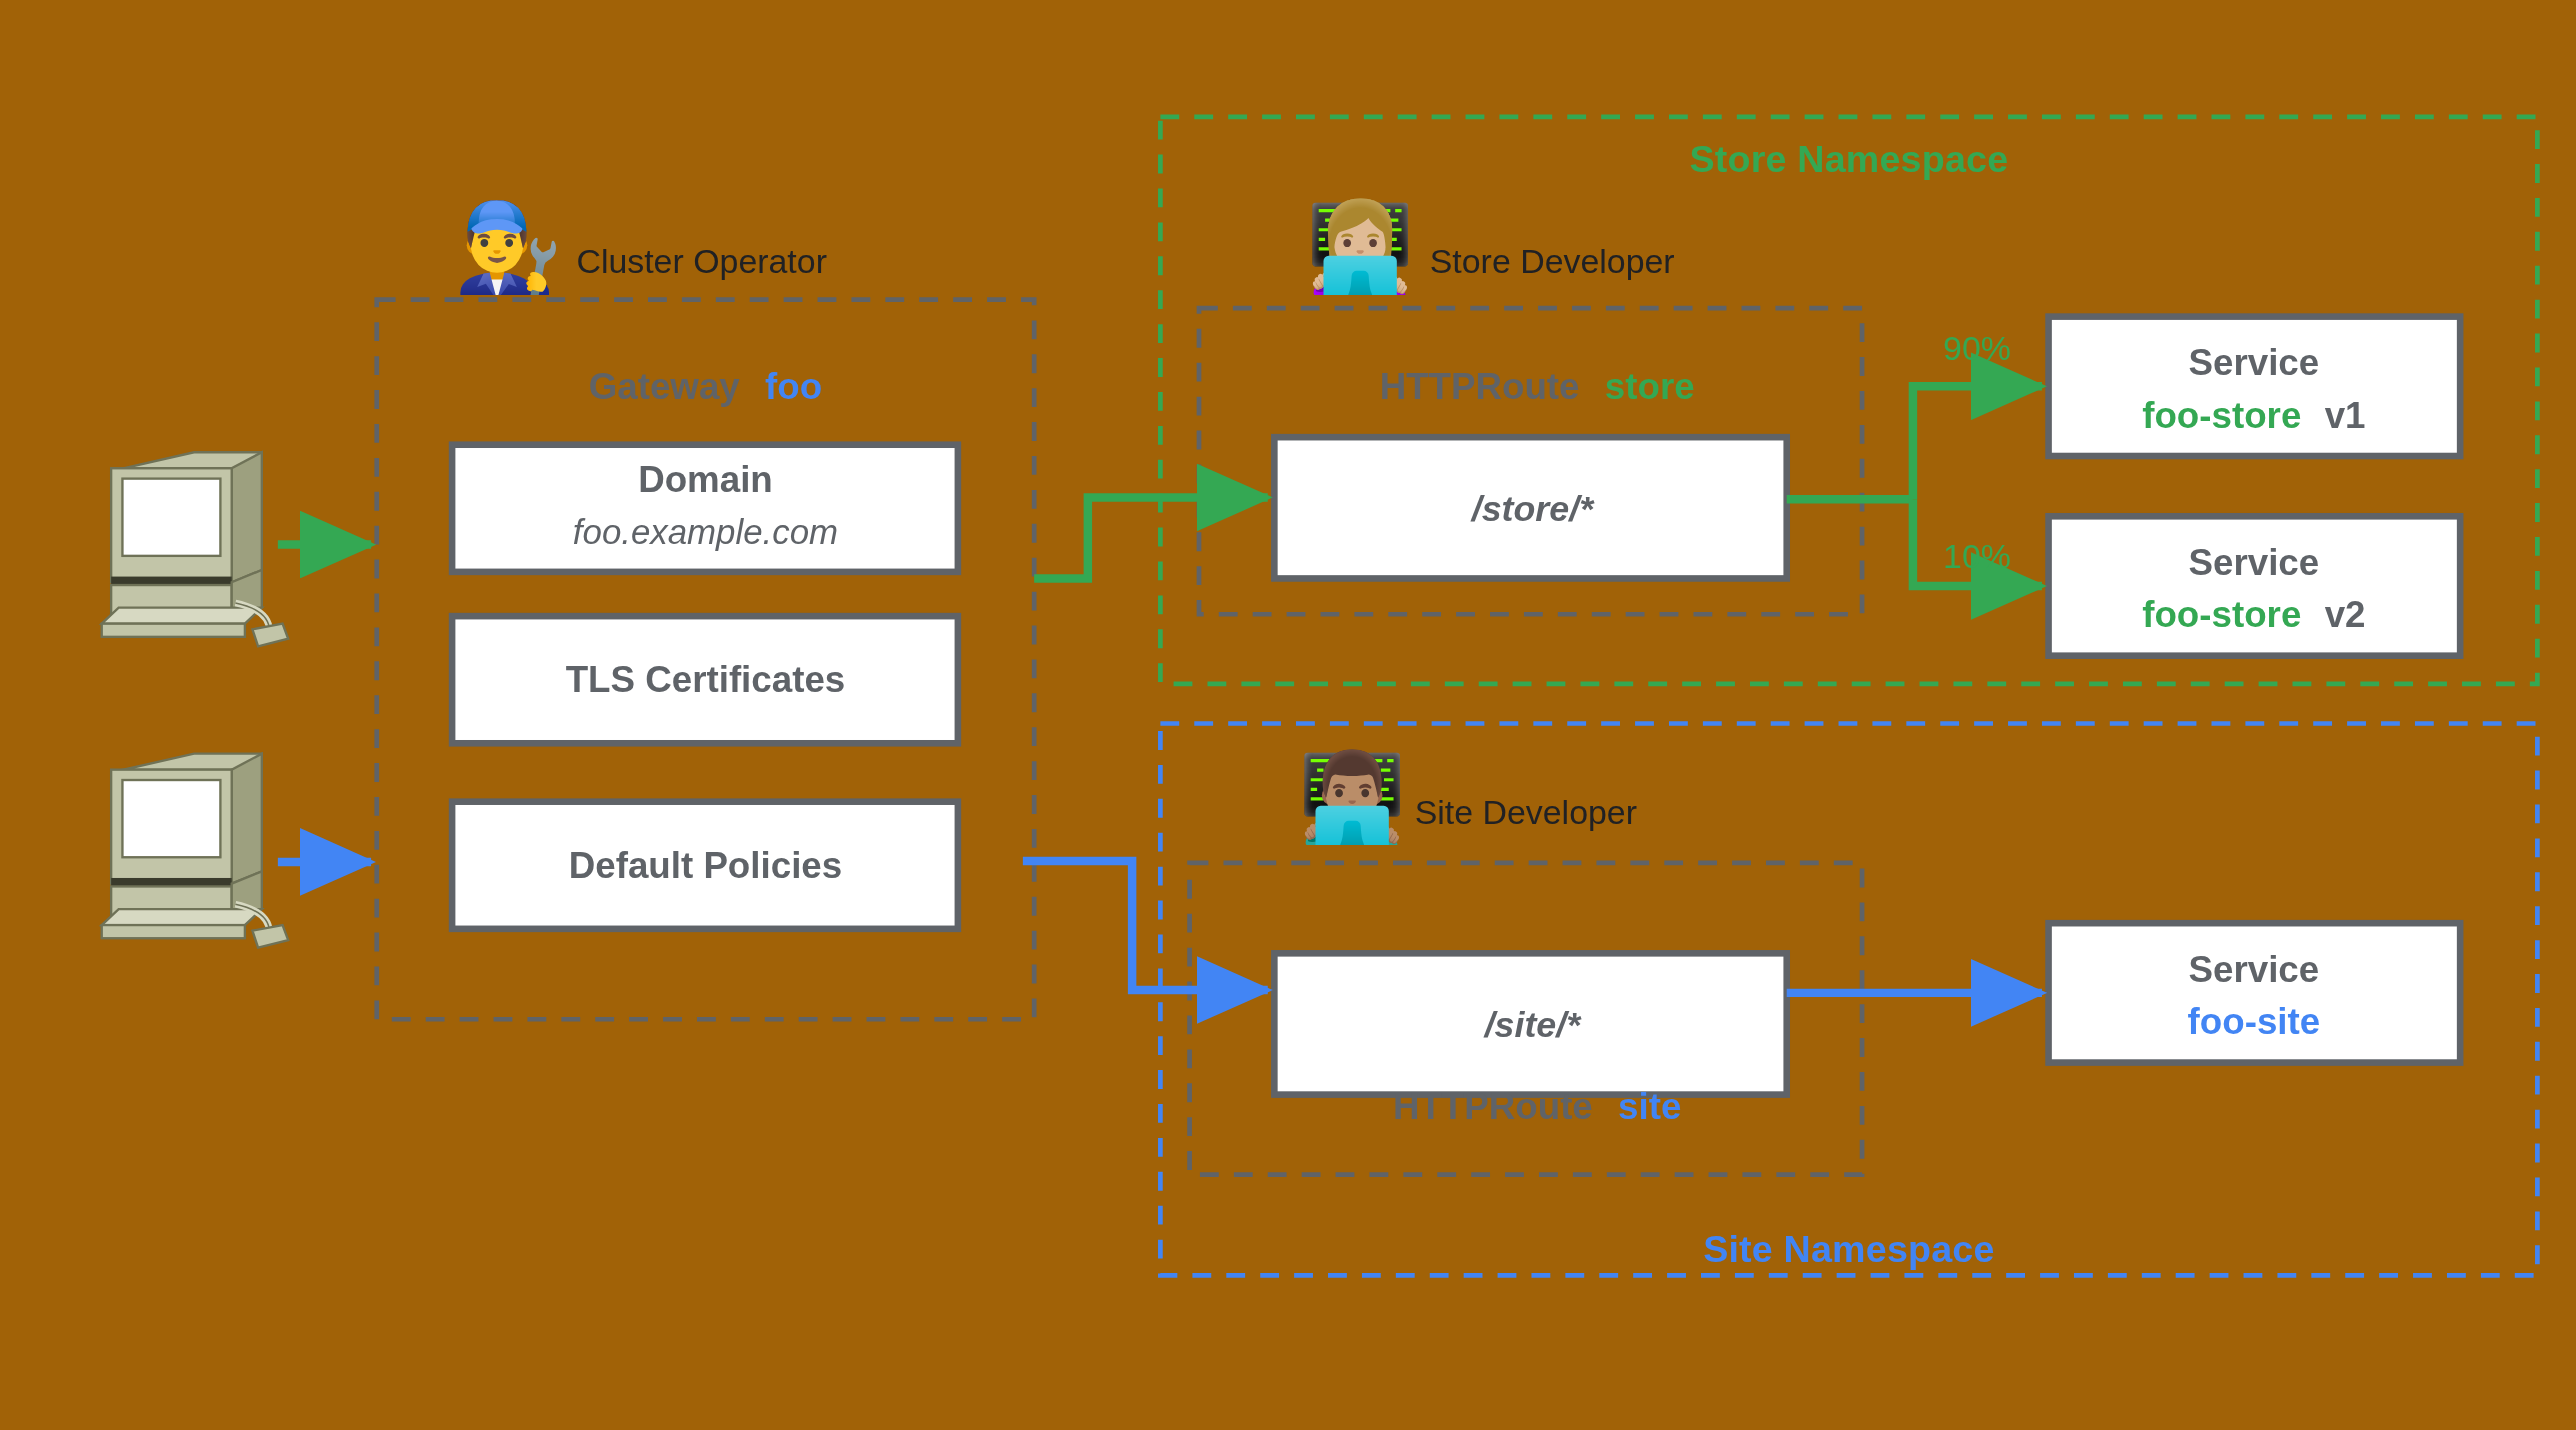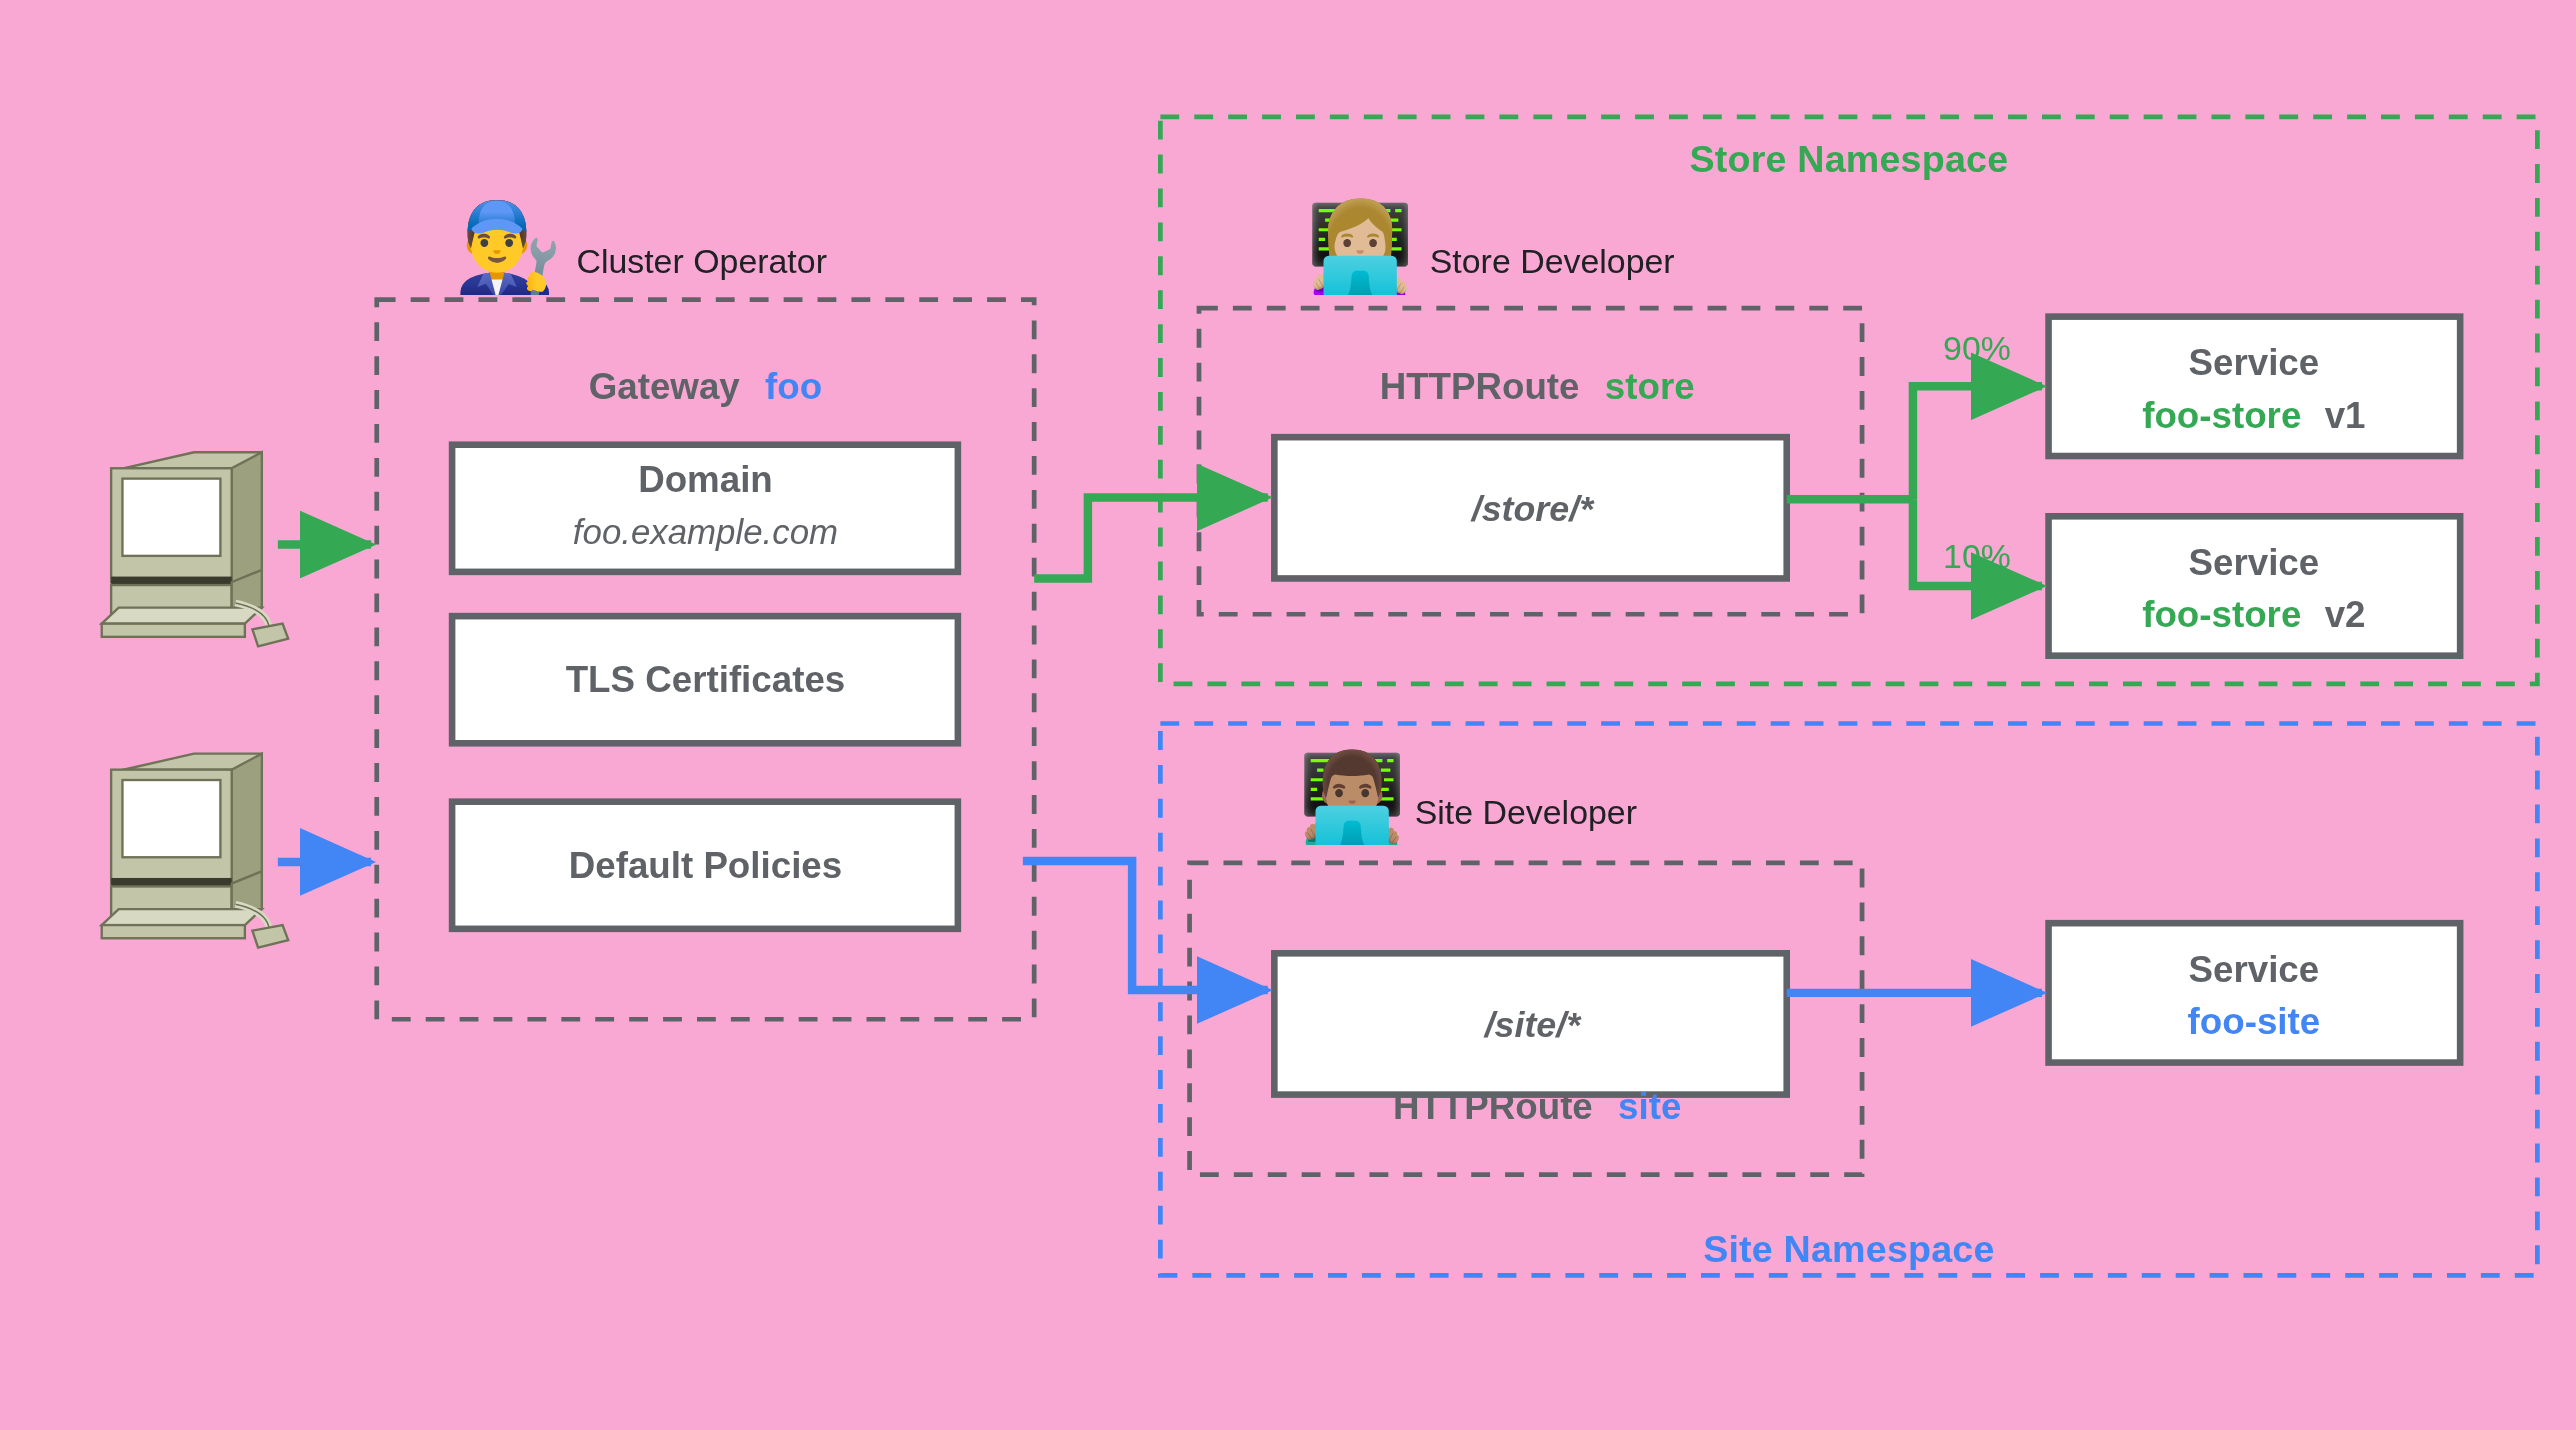--- a/index.html
+++ b/index.html
@@ -10,21 +10,21 @@
   body {
     width: 2576px;
     height: 1431px;
     font-family: "Liberation Sans", sans-serif;
     overflow: hidden;
   }
   #diagram-root {
     position: relative;
     width: 2576px;
     height: 1431px;
-    background: #f9a8d4;
+    background: #a16207;
   }
   svg.canvas {
     position: absolute;
     top: 0; left: 0;
     width: 2576px;
     height: 1431px;
   }
   .ns-title {
     font-weight: bold;
     font-size: 40px;

